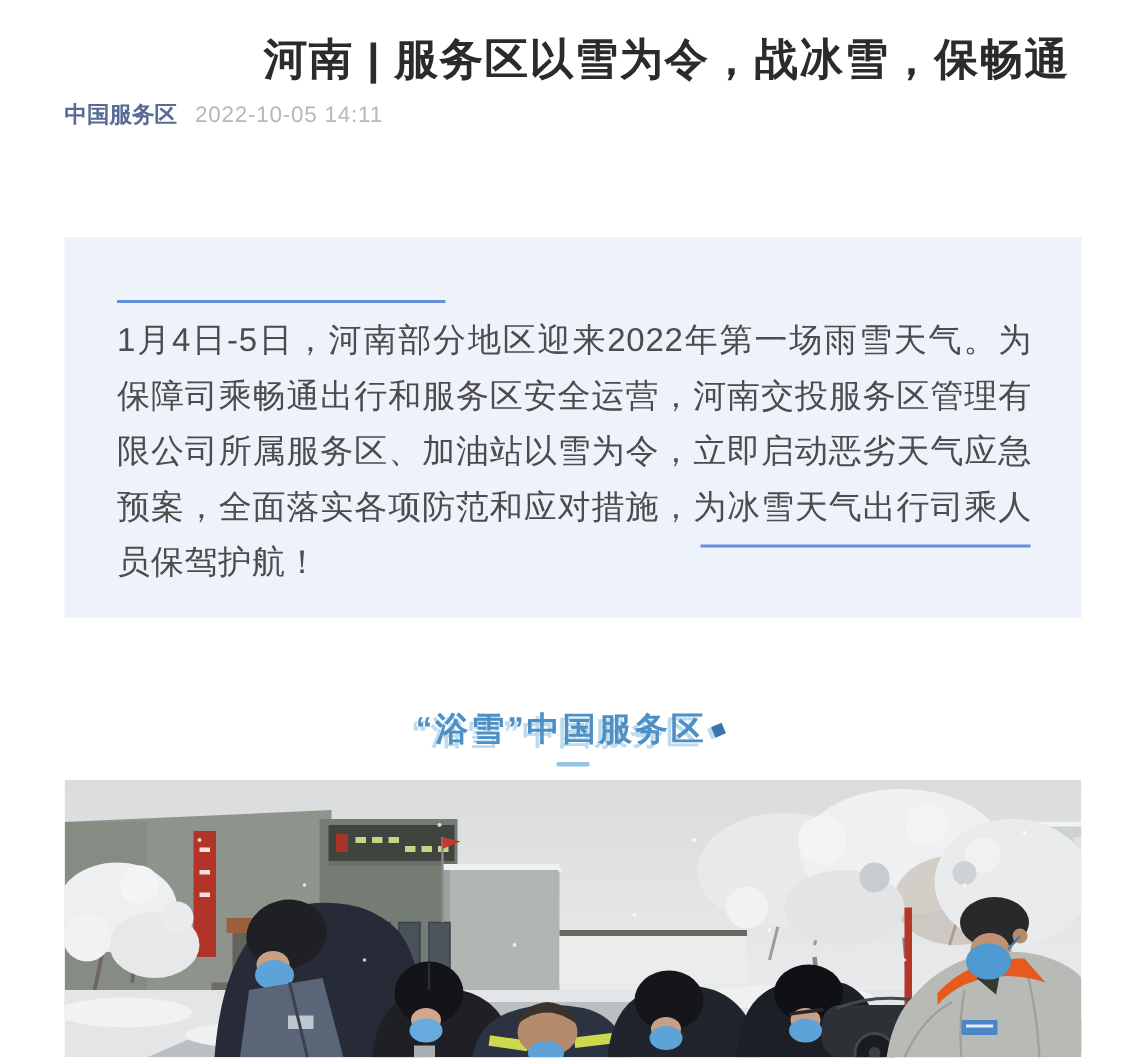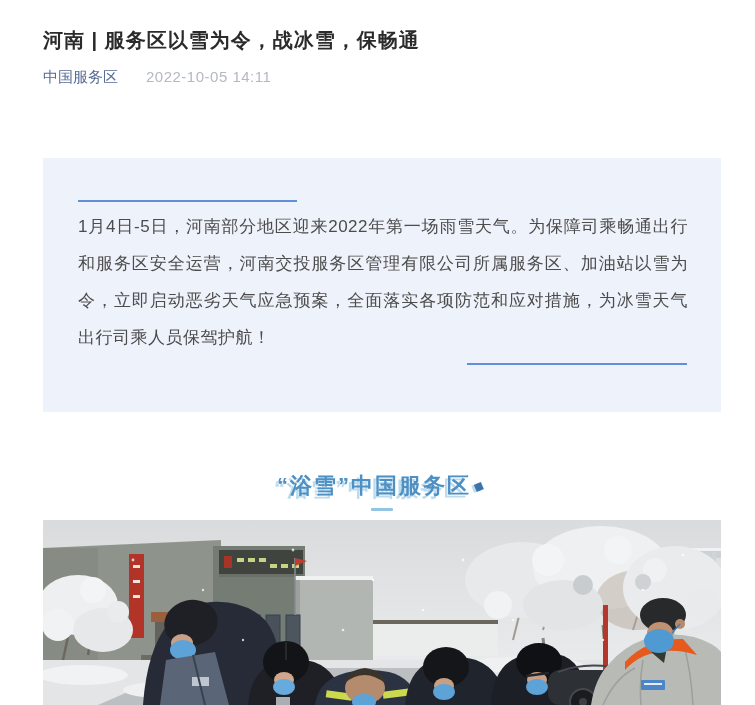--- a/index.html
+++ b/index.html
@@ -5,37 +5,37 @@
   * { margin: 0; padding: 0; box-sizing: border-box; }
   html, body { background: #ffffff; }
   body {
     width: 755px; height: 705px; position: relative; overflow: hidden;
     font-family: "Liberation Sans", "DejaVu Sans", sans-serif;
   }
   .page { position: absolute; inset: 0; background: #fff; }
 
   .article-title {
     position: absolute; left: 43px; top: 24px; width: 670px;
-    font-size: 20px; line-height: 32px; font-weight: bold;
-    color: var(--title-color, #2b2b2b); letter-spacing: 1px;
+    font-size: 29px; line-height: 32px; font-weight: bold;
+    color: var(--title-color, #2b2b2b); letter-spacing: 1px; text-align: right;
   }
   .byline { position: absolute; left: 43px; top: 67px; font-size: 15px; line-height: 20px; }
-  .author-link { color: var(--author-link, #576b95); text-decoration: none; margin-right: 28px; cursor: pointer; }
+  .author-link { color: var(--author-link, #576b95); text-decoration: none; margin-right: 12px; cursor: pointer; font-weight: bold; }
   .publish-time { color: var(--timestamp-gray, #b4b9c0); letter-spacing: 0.5px; }
 
   .intro-box {
     position: absolute; left: 43px; top: 158px; width: 678px; height: 254px;
     background: var(--intro-bg, #eef2fb);
   }
   .deco-line { position: absolute; height: 2px; background: var(--accent-line, #6190d9); }
   .deco-line.top { left: 35px; top: 42px; width: 219px; }
   .deco-line.bottom { right: 34px; top: 205px; width: 220px; }
   .intro-text {
     position: absolute; left: 35px; top: 50px; width: 610px;
-    font-size: 17px; line-height: 37px; color: var(--body-text, #4c4c4c);
+    font-size: 22px; line-height: 37px; color: var(--body-text, #4c4c4c);
     letter-spacing: 0.5px; text-align: justify;
   }
 
   .section-heading { position: absolute; left: 43px; top: 470px; width: 678px; text-align: center; }
   .heading-text {
     font-size: 22px; line-height: 32px; font-weight: bold; letter-spacing: 2px;
     color: var(--heading-blue, #4e90c4);
     text-shadow: -3px 3px 0 var(--heading-shadow, #bcdcee);
   }
   .diamond {

